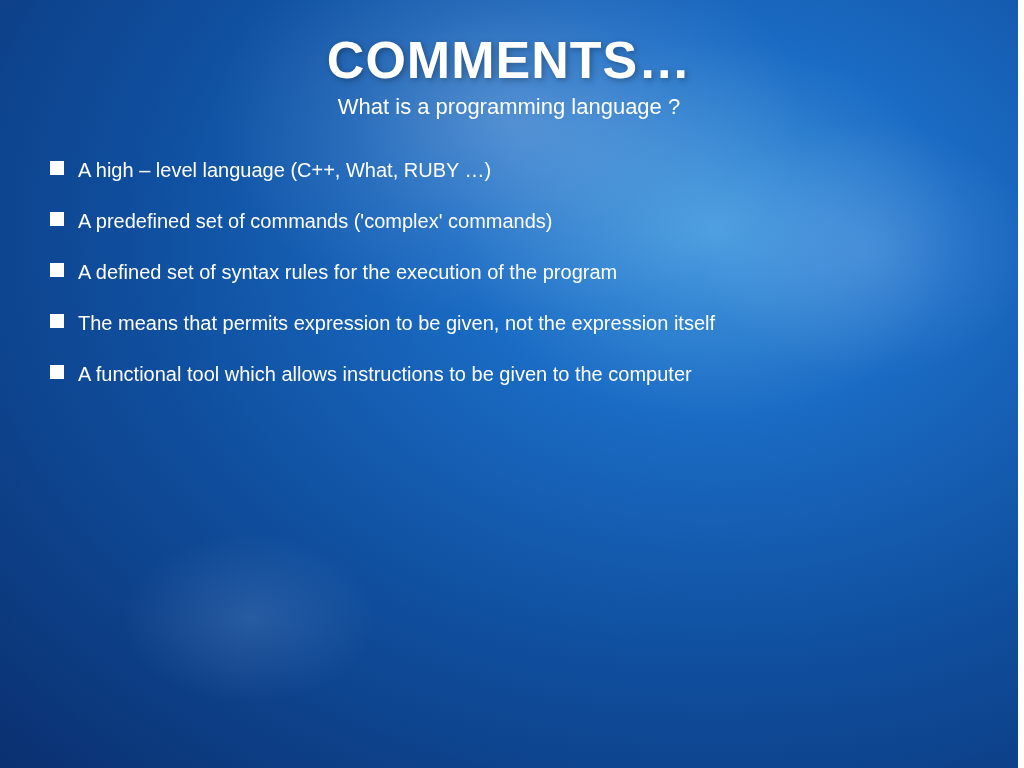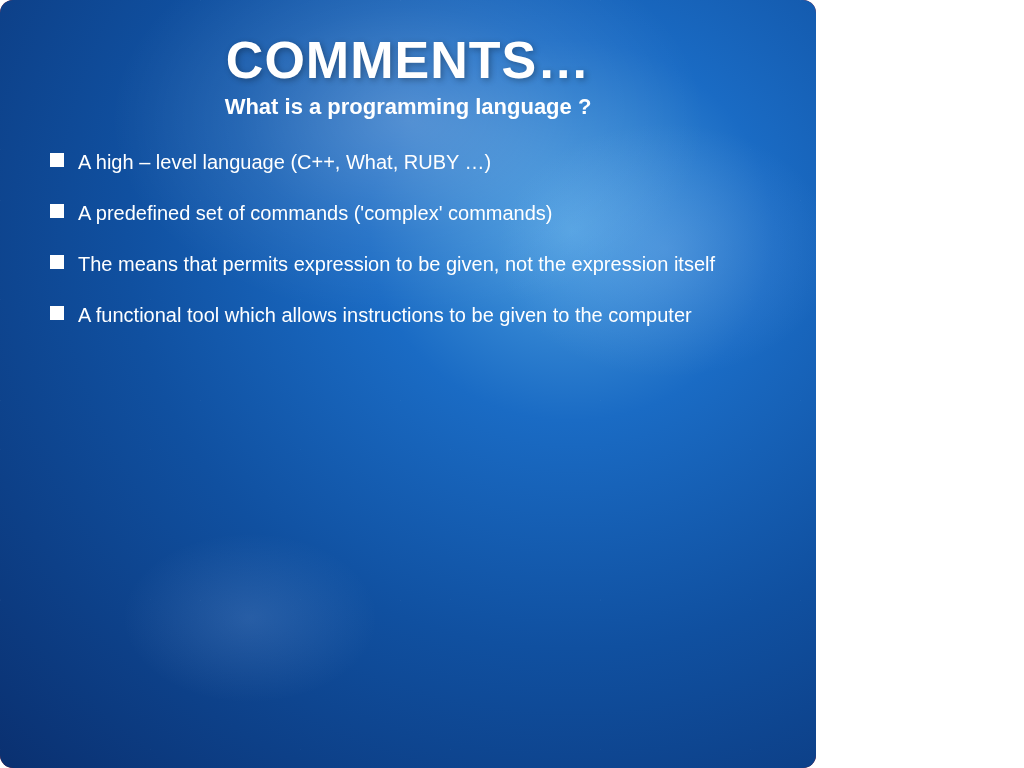--- a/index.html
+++ b/index.html
@@ -9,26 +9,25 @@
     }
 
     body {
       width: 1024px;
       height: 768px;
       overflow: hidden;
       font-family: Arial, sans-serif;
     }
 
     .slide-container {
-      width: 816px;
+      width: 1018px;
       height: 768px;
       position: relative;
       background: #b91c1c;
       overflow: hidden;
-      border-radius: 13px;
     }
 
     
     .bg-gradient {
       position: absolute;
       top: 0; left: 0;
       width: 100%; height: 100%;
       background: radial-gradient(ellipse at 70% 30%, #4a9de0 0%, #1a6bc4 25%, #1050a0 55%, #0a3070 100%);
       z-index: 0;
     }
@@ -90,22 +89,22 @@
       color: white;
       margin-bottom: 4px;
       text-shadow: 2px 2px 6px rgba(0,0,0,0.3);
       letter-spacing: 1px;
     }
 
     .subtitle {
       text-align: center;
       font-size: 22px;
       color: white;
-      margin-bottom: 28px;
-      font-weight: bold;
+      margin-bottom: 36px;
+      font-weight: normal;
     }
 
     .bullet-list {
       list-style: none;
       padding: 0;
     }
 
     .bullet-item {
       display: flex;
       align-items: flex-start;
@@ -147,20 +146,24 @@
       <li class="bullet-item">
         <span class="bullet-square"></span>
         <span class="bullet-text">A high – level language (C++, What, RUBY …)</span>
       </li>
       <li class="bullet-item">
         <span class="bullet-square"></span>
         <span class="bullet-text">A  predefined   set   of   commands   ('complex' commands)</span>
       </li>
       <li class="bullet-item">
         <span class="bullet-square"></span>
+        <span class="bullet-text">A defined set of syntax rules for the execution of the program</span>
+      </li>
+      <li class="bullet-item">
+        <span class="bullet-square"></span>
         <span class="bullet-text">The means that permits expression to be given, not the expression itself</span>
       </li>
       <li class="bullet-item">
         <span class="bullet-square"></span>
         <span class="bullet-text">A  functional  tool  which  allows  instructions  to  be given to the computer</span>
       </li>
     </ul>
   </div>
 </div>
 

